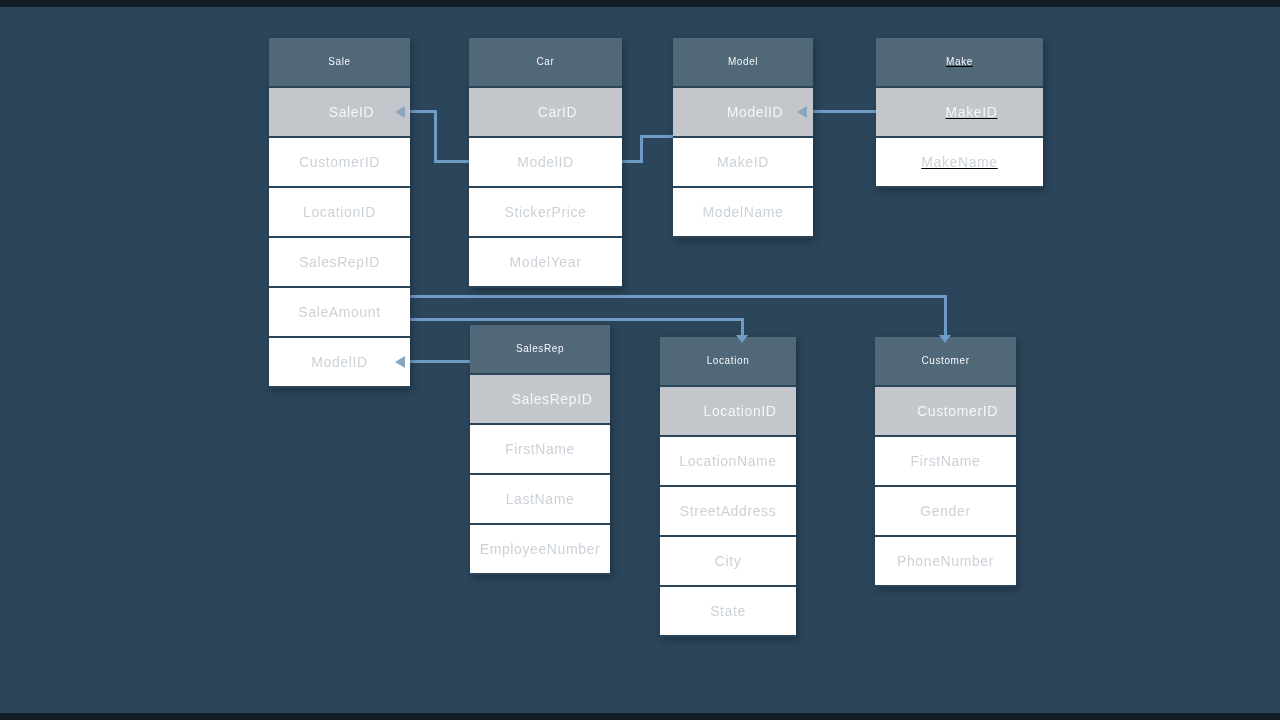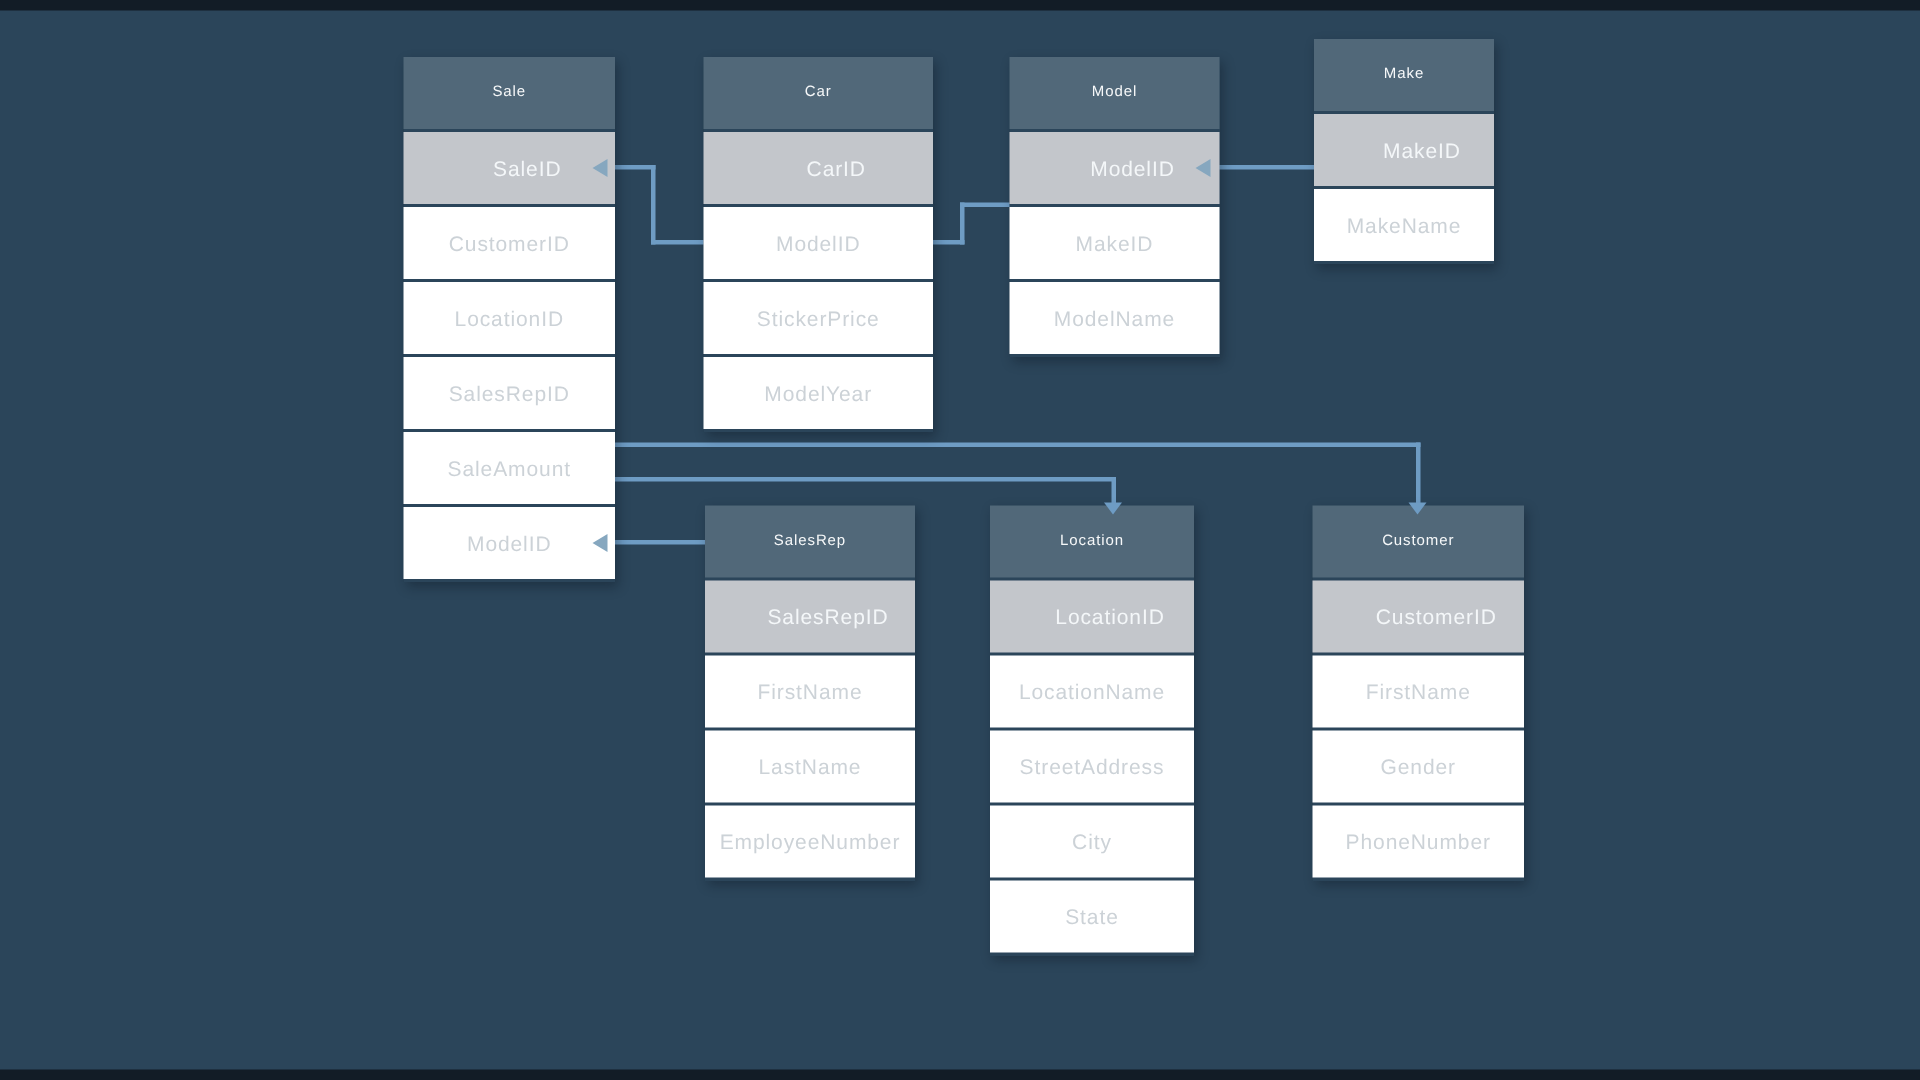--- a/index.html
+++ b/index.html
@@ -67,26 +67,26 @@
       <div class="tbl-row">ModelID</div>
       <div class="tbl-row">StickerPrice</div>
       <div class="tbl-row">ModelYear</div>
     </div>
     <div class="db-table" style="left: 673px; top: 38px; width: 140px;">
       <div class="tbl-header">Model</div>
       <div class="tbl-row key">ModelID</div>
       <div class="tbl-row">MakeID</div>
       <div class="tbl-row">ModelName</div>
     </div>
-    <div class="db-table" style="left: 876px; top: 26px; width: 120px;">
+    <div class="db-table" style="left: 876px; top: 38px; width: 167px; text-decoration: underline;">
       <div class="tbl-header">Make</div>
       <div class="tbl-row key">MakeID</div>
       <div class="tbl-row">MakeName</div>
     </div>
-    <div class="db-table" style="left: 470px; top: 337px; width: 140px;">
+    <div class="db-table" style="left: 470px; top: 325px; width: 140px;">
       <div class="tbl-header">SalesRep</div>
       <div class="tbl-row key">SalesRepID</div>
       <div class="tbl-row">FirstName</div>
       <div class="tbl-row">LastName</div>
       <div class="tbl-row">EmployeeNumber</div>
     </div>
     <div class="db-table" style="left: 660px; top: 337px; width: 136px;">
       <div class="tbl-header">Location</div>
       <div class="tbl-row key">LocationID</div>
       <div class="tbl-row">LocationName</div>

